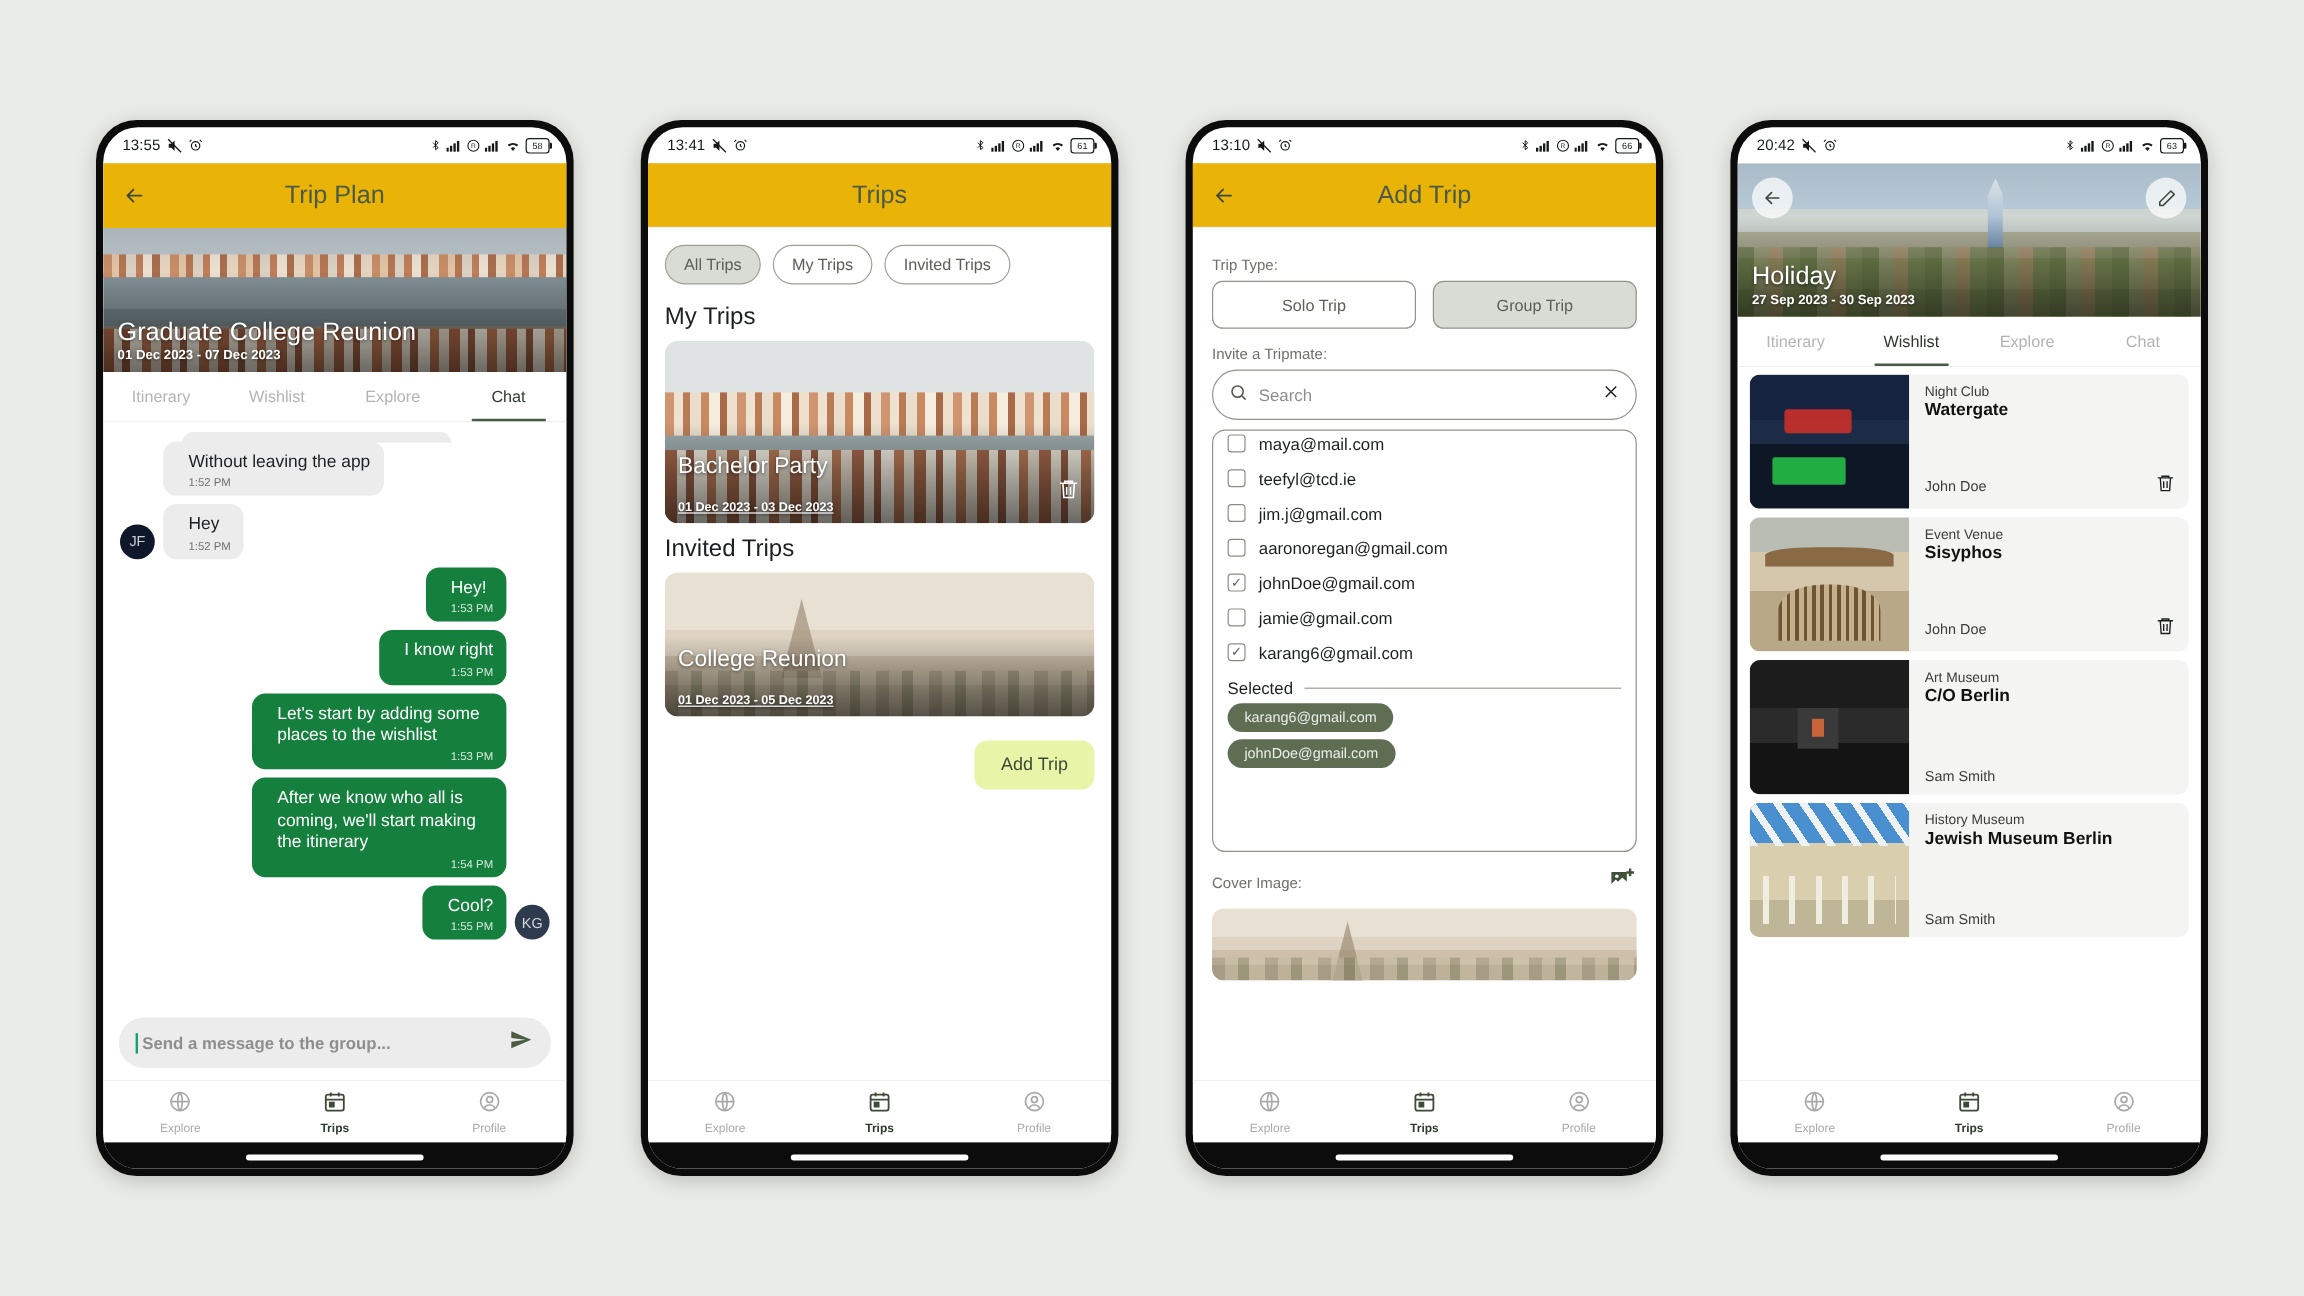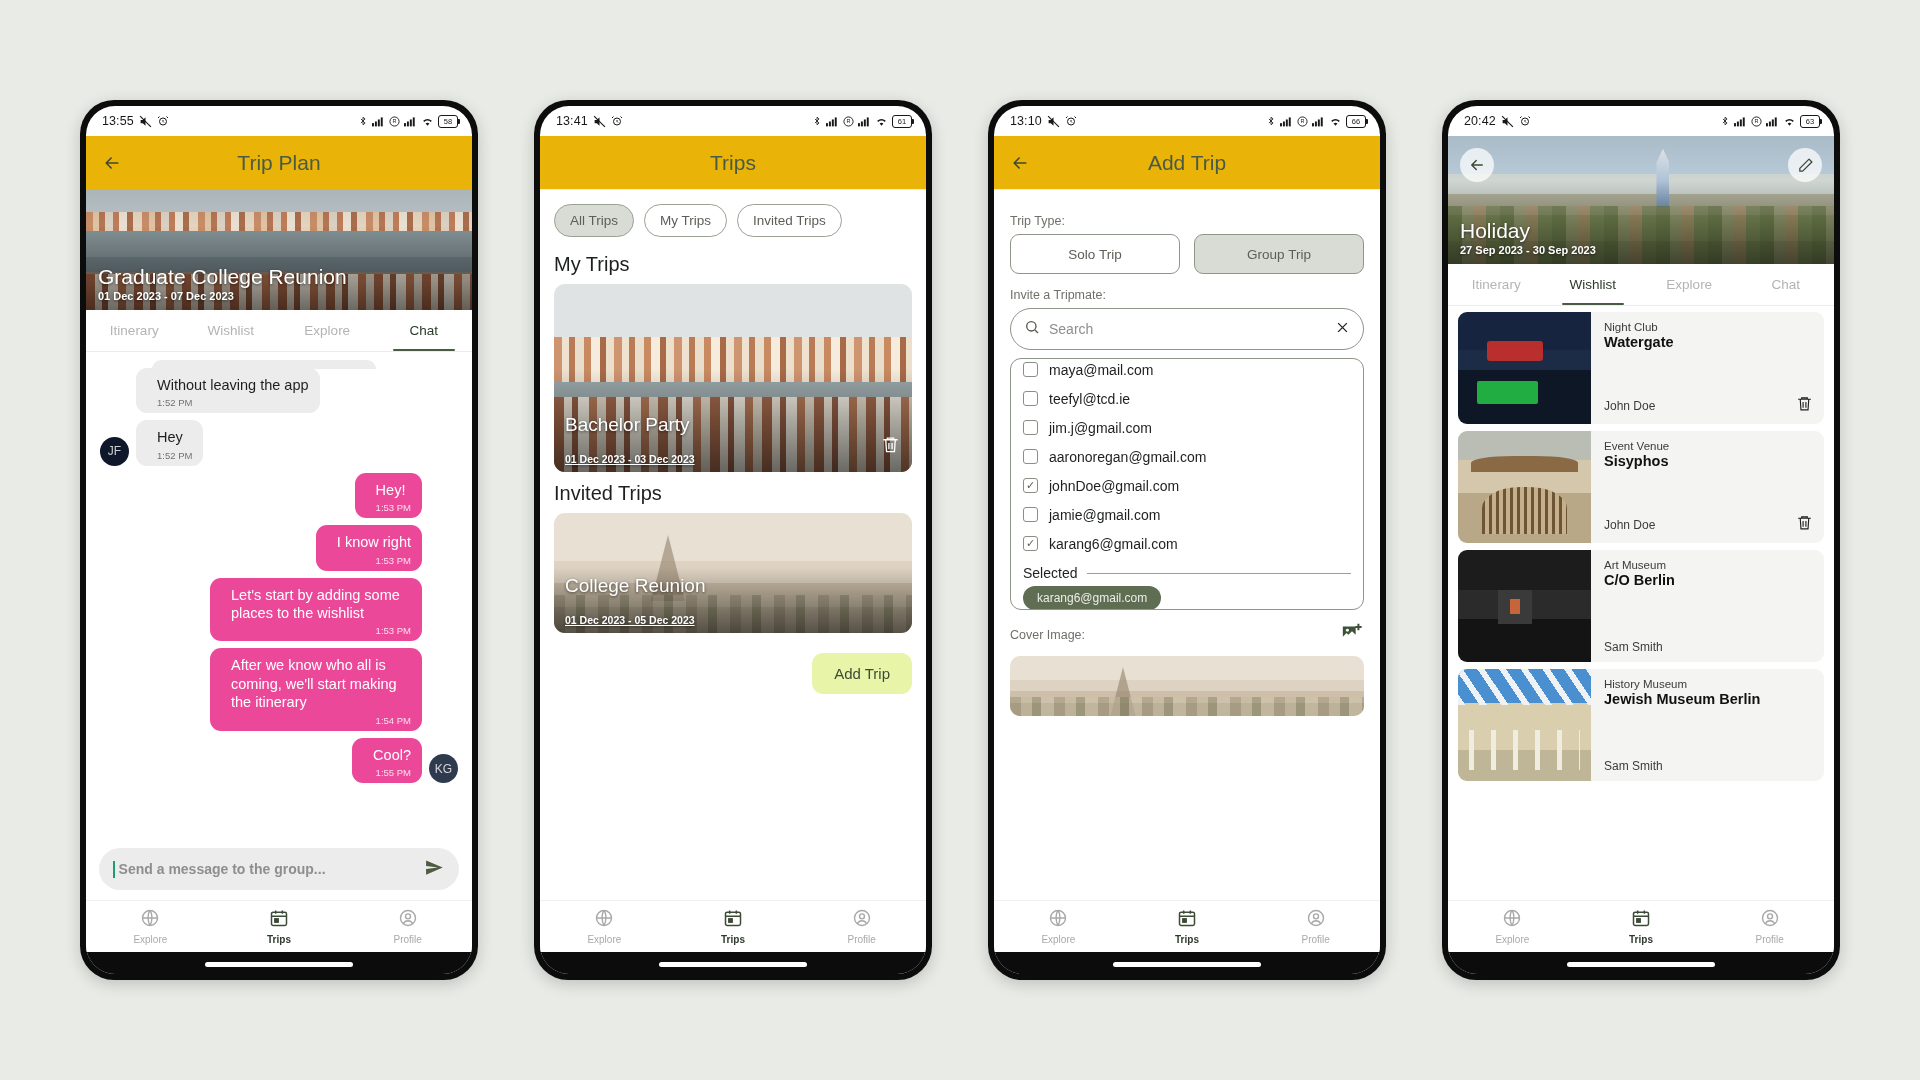--- a/index.html
+++ b/index.html
@@ -196,21 +196,21 @@
     color: rgba(255,255,255,.78); font-size: 12px; flex: 0 0 29px;
   }
   .avatar.jf { background: #0f172a; }
   .avatar.kg { background: #2e3a4e; }
   .avatar.blank { background: transparent; }
   .bubble {
     max-width: 212px; border-radius: 11px;
     padding: 8px 11px 5px 21px; position: relative;
   }
   .bubble.them { background: #ececec; color: #1d1f21; }
-  .bubble.me { background: #ec4899; color: #ffffff; }
+  .bubble.me { background: #15803d; color: #ffffff; }
   .bubble .txt { font-size: 14.5px; line-height: 1.27; }
   .bubble .time { font-size: 9.5px; margin-top: 3px; opacity: .62; }
   .bubble.me .time { text-align: right; opacity: .82; }
 
   
   .msgbar { padding: 8px 13px 10px 13px; background: #fff; flex: 0 0 auto; font-weight: bold; }
   .msgbox {
     display: flex; align-items: center; gap: 8px;
     background: #ececec; border-radius: 22px; height: 42px; padding: 0 14px;
   }
@@ -234,21 +234,21 @@
   .scroll { flex: 1; overflow: hidden; background: #fff; padding: 0 14px; }
   .chips { display: flex; gap: 10px; padding: 14px 0 6px 0; }
   .chip {
     border: 1px solid #9aa193; border-radius: 22px; padding: 8px 15px;
     font-size: 13.5px; color: #5a5f57; background: #fff; cursor: pointer;
     white-space: nowrap;
   }
   .chip.active { background: #d8dcd4; }
   .sec-title { font-size: 20px; color: #1d1f21; margin: 10px 0 8px 0; font-weight: 400; }
   .trip-card {
-    position: relative; height: 188px; border-radius: 11px; overflow: hidden;
+    position: relative; height: 152px; border-radius: 11px; overflow: hidden;
     cursor: pointer; margin-bottom: 6px;
   }
   .trip-card .shade {
     position: absolute; inset: 0; z-index: 2;
     background: linear-gradient(to bottom, rgba(0,0,0,0) 45%, rgba(0,0,0,.55) 100%);
   }
   .trip-card .meta { position: absolute; left: 11px; bottom: 7px; z-index: 3; color:#fff; text-shadow: 0 1px 3px rgba(0,0,0,.6);}
   .trip-card .tname { font-size: 19px; }
   .trip-card .tdate { font-size: 10.5px; font-weight: 700; margin-top: 17px; text-decoration: underline; }
   .trip-card .trash { position: absolute; right: 12px; bottom: 14px; z-index: 4; cursor: pointer; }
@@ -276,21 +276,21 @@
     font-size: 13.5px; color: #5a5f57; cursor: pointer; background: #fff;
   }
   .seg.active { background: #d8dcd4; }
   .searchbox {
     border: 1px solid #8e958a; border-radius: 22px; height: 42px;
     display: flex; align-items: center; gap: 9px; padding: 0 13px;
   }
   .searchbox .ph { flex: 1; font-size: 14px; color: #8e8e8e; }
   .listbox {
     border: 1px solid #8e958a; border-radius: 11px; margin-top: 8px;
-    padding: 6px 12px 10px 12px; overflow: hidden; height: 252px;
+    padding: 6px 12px 10px 12px; overflow: hidden; height: 352px;
   }
   .opt { display: flex; align-items: center; gap: 11px; height: 29px; cursor: pointer; }
   .opt .t { font-size: 14px; color: #1d1f21; }
   .cbx {
     width: 15px; height: 15px; border: 1.4px solid #8a8f86; border-radius: 3px;
     flex: 0 0 15px; display: flex; align-items: center; justify-content: center;
     font-size: 11px; color: #5a5f57; background: #fff;
   }
   .sel-head { display: flex; align-items: center; gap: 10px; margin: 7px 0 5px 0; }
   .sel-head .t { font-size: 14px; color: #1d1f21; }

